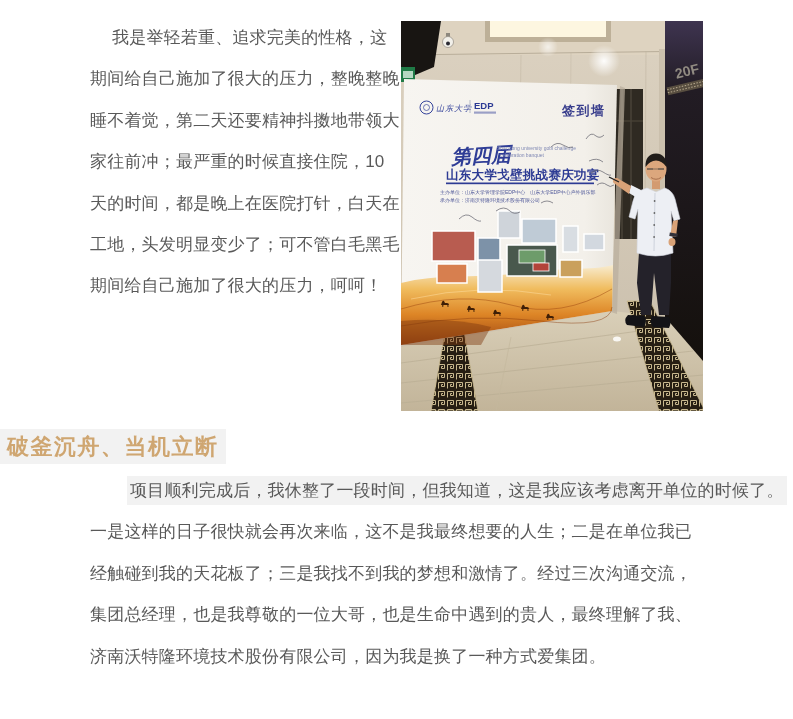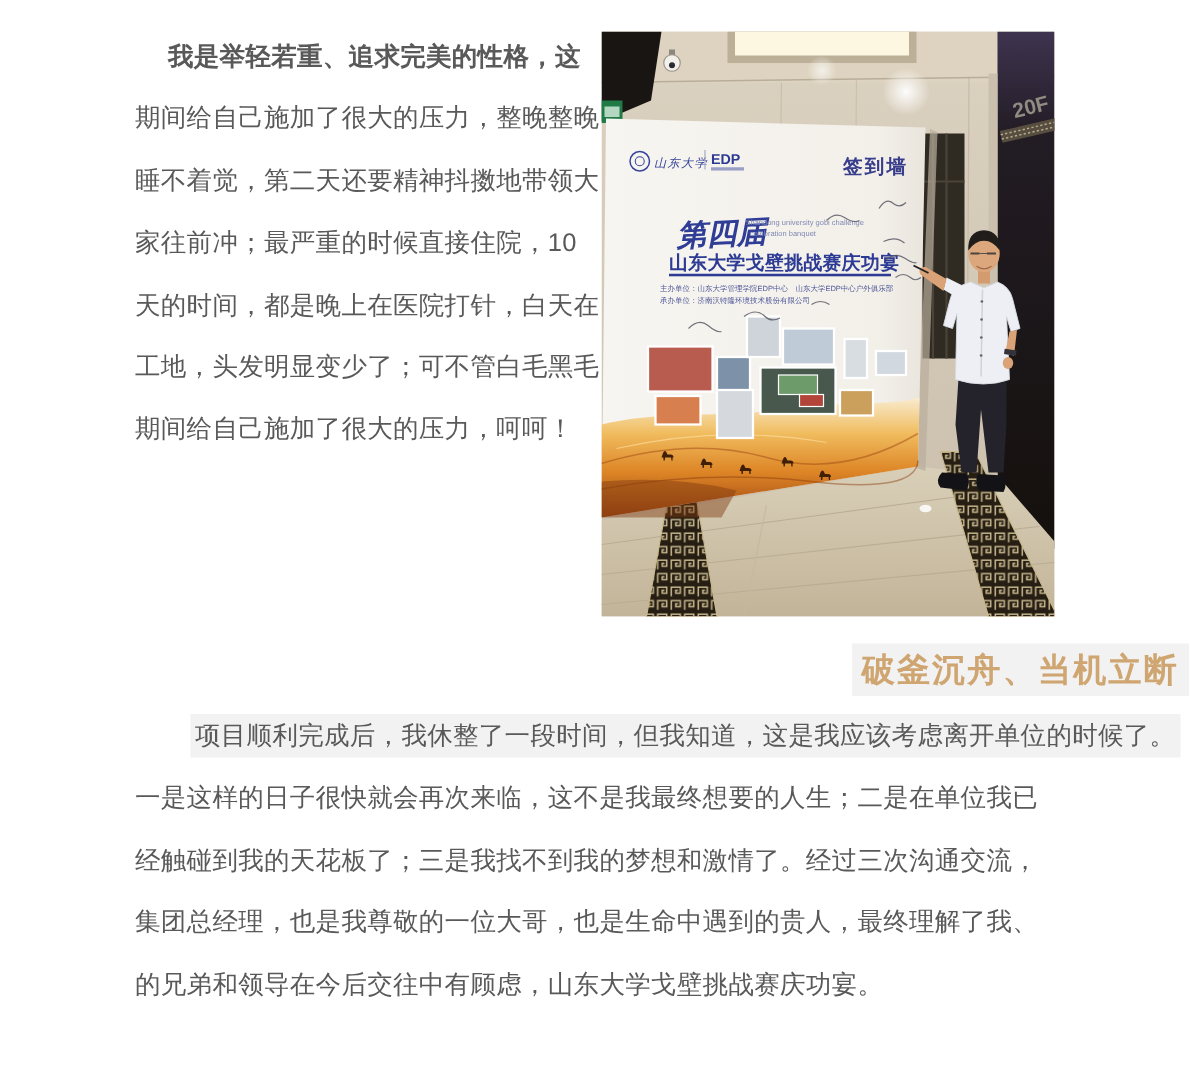--- a/index.html
+++ b/index.html
@@ -7,23 +7,23 @@
     position:relative; width:793px; height:719px; background:#ffffff;
     font-family:"Liberation Sans","DejaVu Sans",sans-serif; overflow:hidden;
   }
   
   .intro-block { position:absolute; left:90px; top:17px; width:312px; }
   .body-block  { position:absolute; left:90px; top:470px; width:645px; }
   .tline {
     height:41.4px; line-height:41.4px; font-size:17px; color:#595959;
     white-space:nowrap; letter-spacing:0.2px;
   }
-  .tline.indent { padding-left:22px;font-weight:bold; }
+  .tline.indent { padding-left:22px; }
   .hl { background:#f2f2f2; padding:5px 3px;margin-left:37px; }
-  .heading-wrap { position:absolute; left:0; top:432px; width:793px; text-align:right; }
+  .heading-wrap { position:absolute; left:0; top:432px; width:793px; text-align:left; }
   .heading-text {
     font-size:22px; font-weight:bold; color:#cfa671; background:#f2f2f2;
     padding:5px 7px; letter-spacing:1.5px;
   }
   
   .photo-wrap { position:absolute; left:401px; top:21px; width:302px; height:390px; }
   .photo-wrap svg { display:block; }
 </style>
 </head>
 <body>
@@ -237,16 +237,16 @@
 
   <div class="heading-wrap">
     <span class="heading-text">破釜沉舟、当机立断</span>
   </div>
 
   <div class="body-block">
     <div class="tline"><span class="hl">项目顺利完成后，我休整了一段时间，但我知道，这是我应该考虑离开单位的时候了。</span></div>
     <div class="tline">一是这样的日子很快就会再次来临，这不是我最终想要的人生；二是在单位我已</div>
     <div class="tline">经触碰到我的天花板了；三是我找不到我的梦想和激情了。经过三次沟通交流，</div>
     <div class="tline">集团总经理，也是我尊敬的一位大哥，也是生命中遇到的贵人，最终理解了我、</div>
-    <div class="tline">的兄弟和领导在今后交往中有顾虑，山东大学戈壁挑战赛庆功宴。</div>
+    <div class="tline">济南沃特隆环境技术股份有限公司，因为我是换了一种方式爱集团。</div>
   </div>
 
 </div>
 
 </body></html>

